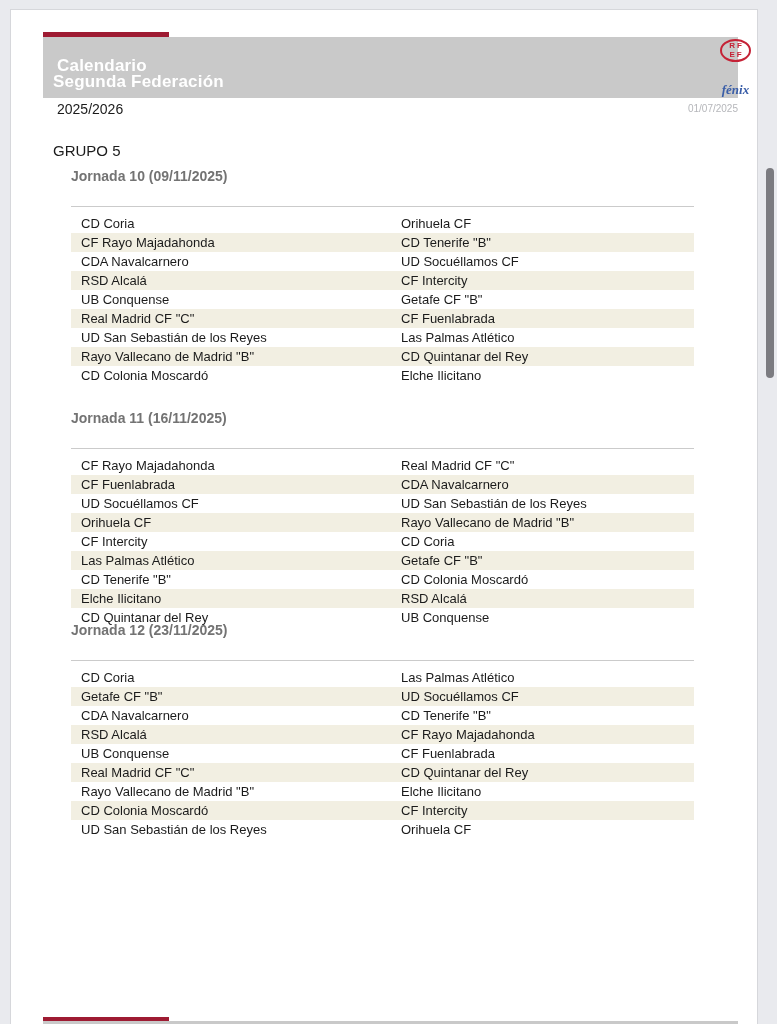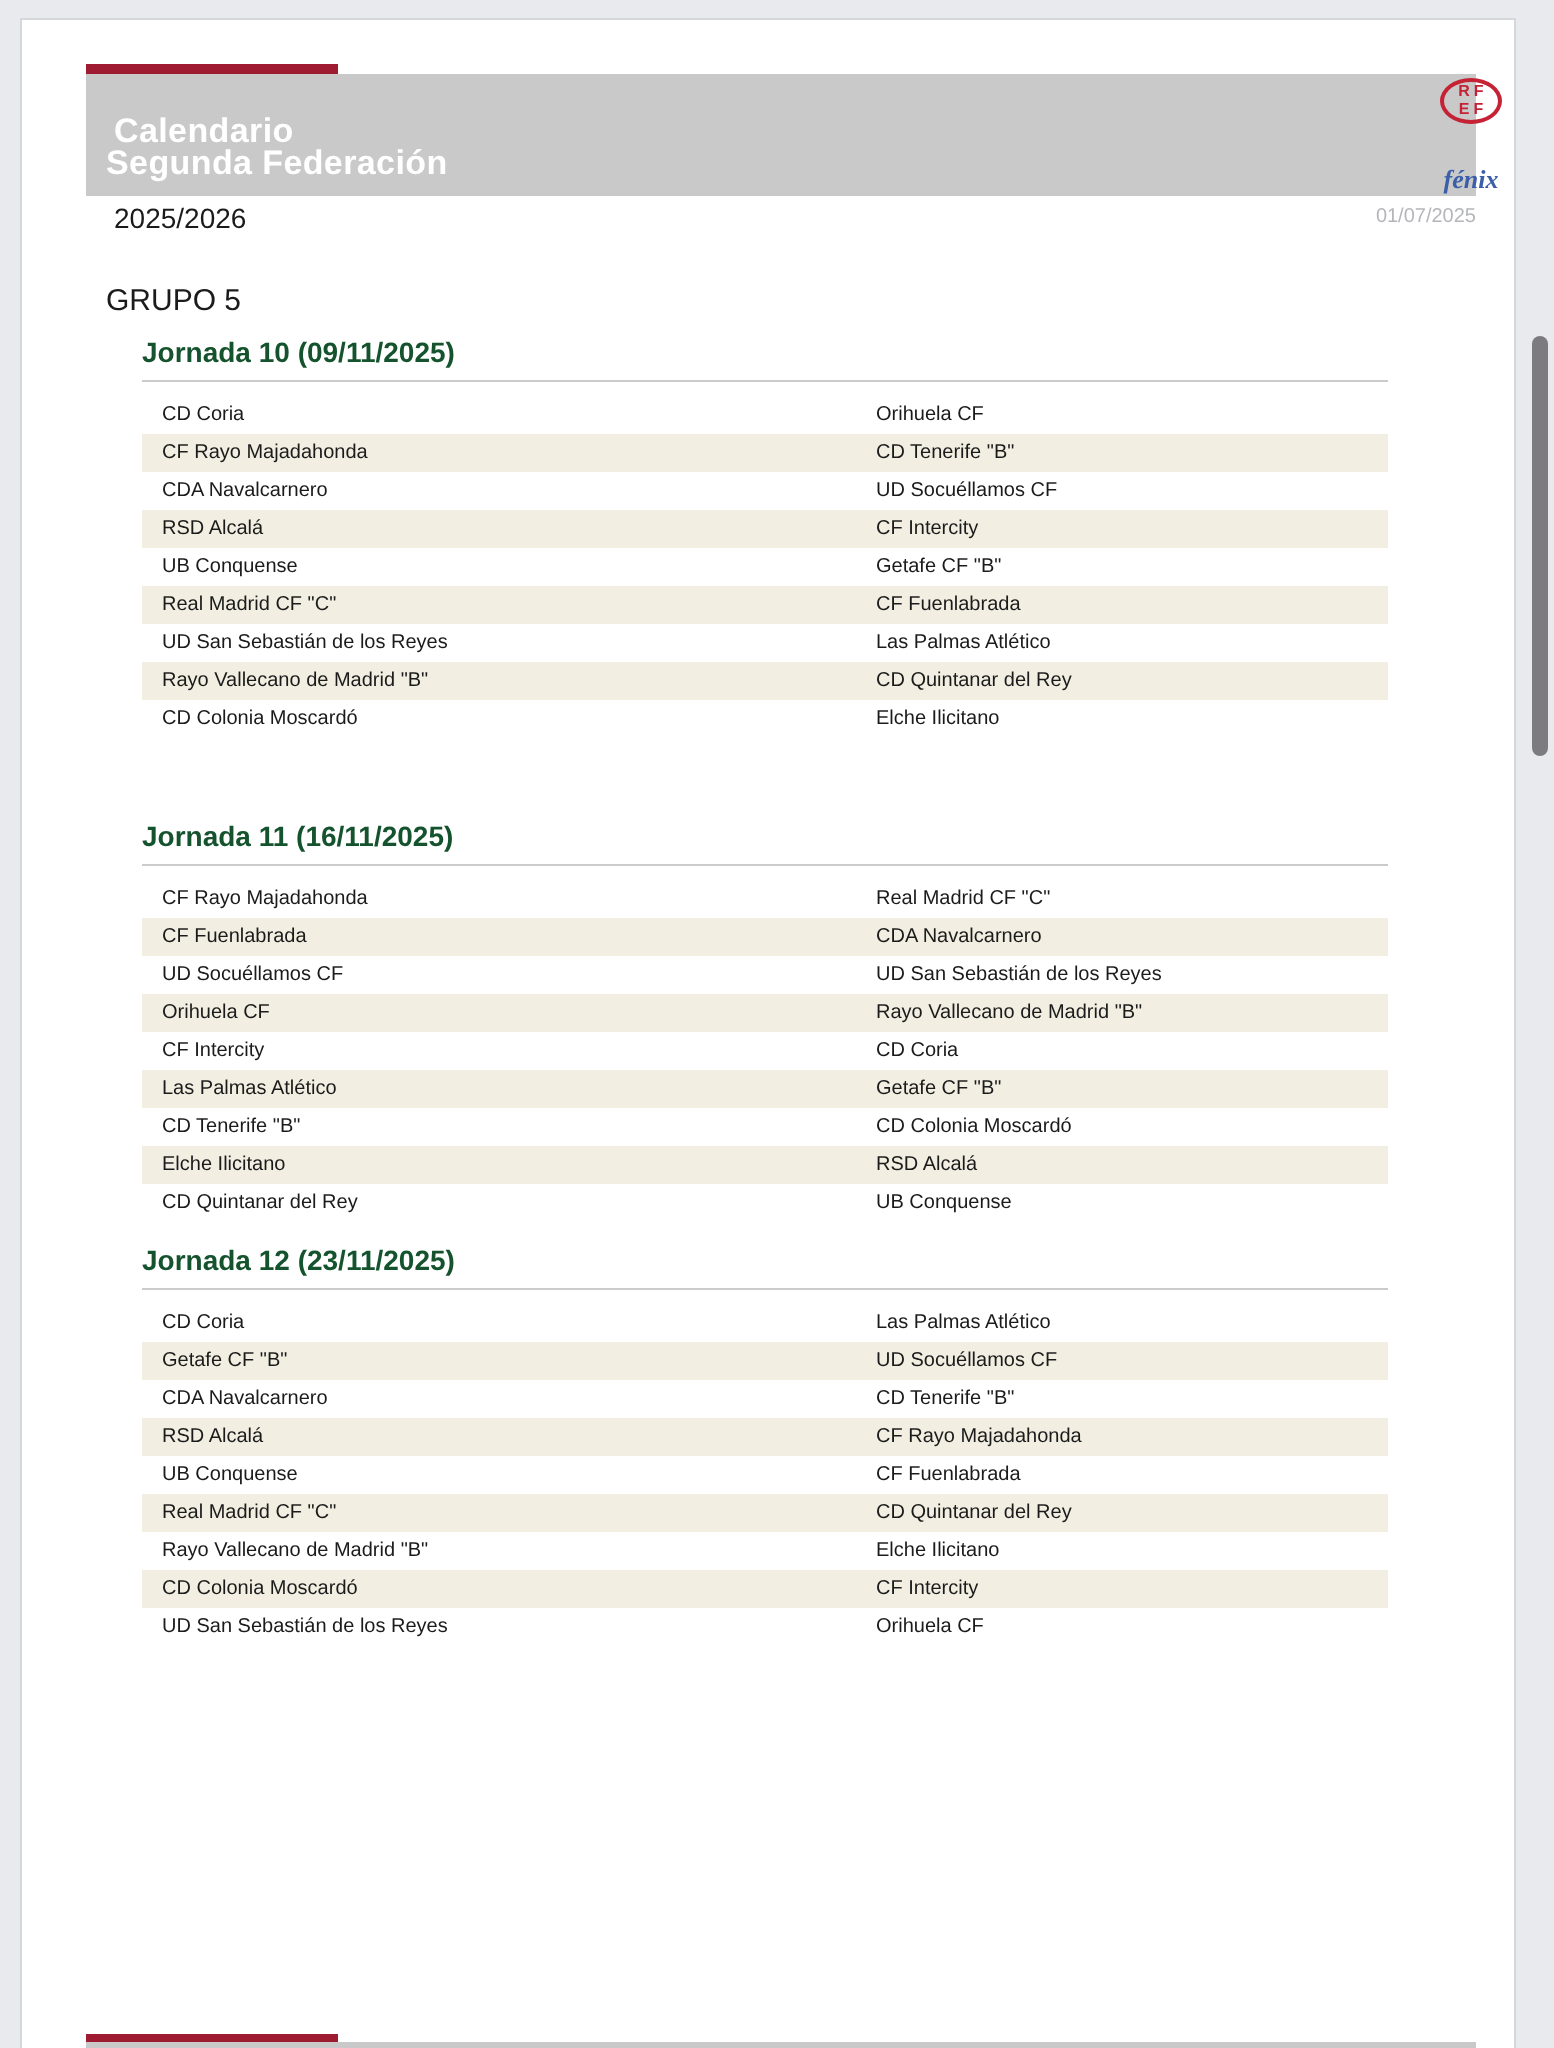--- a/index.html
+++ b/index.html
@@ -74,28 +74,27 @@
     font-size:15px;color:var(--ink);
   }
   
   .jornada{
     position:absolute;left:60px;width:623px;
   }
   .jornada:nth-of-type(1){top:158px;}
   .jornada:nth-of-type(2){top:385px;margin-top:15px;}
   .jornada:nth-of-type(3){top:612px;}
   .jornada-title{
-    font-size:14px;font-weight:bold;color:#14532d;
-    padding-bottom:6px;border-bottom:1px solid #cbcbcb;
+    font-size:14px;font-weight:bold;color:#737373;
+    padding-bottom:22px;border-bottom:1px solid #cbcbcb;
   }
   .rows{margin-top:7px;}
   .row{
-    height:19px;line-height:19px;font-size:10px;color:var(--ink);
+    height:19px;line-height:19px;font-size:13px;color:var(--ink);
     display:flex;
-    gap:37px;
   }
   .row.stripe{background:var(--stripe);}
   .row .home{
     padding-left:10px;width:330px;
     white-space:nowrap;overflow:hidden;
   }
   .row .away{
     flex:1;white-space:nowrap;overflow:hidden;
   }
   

